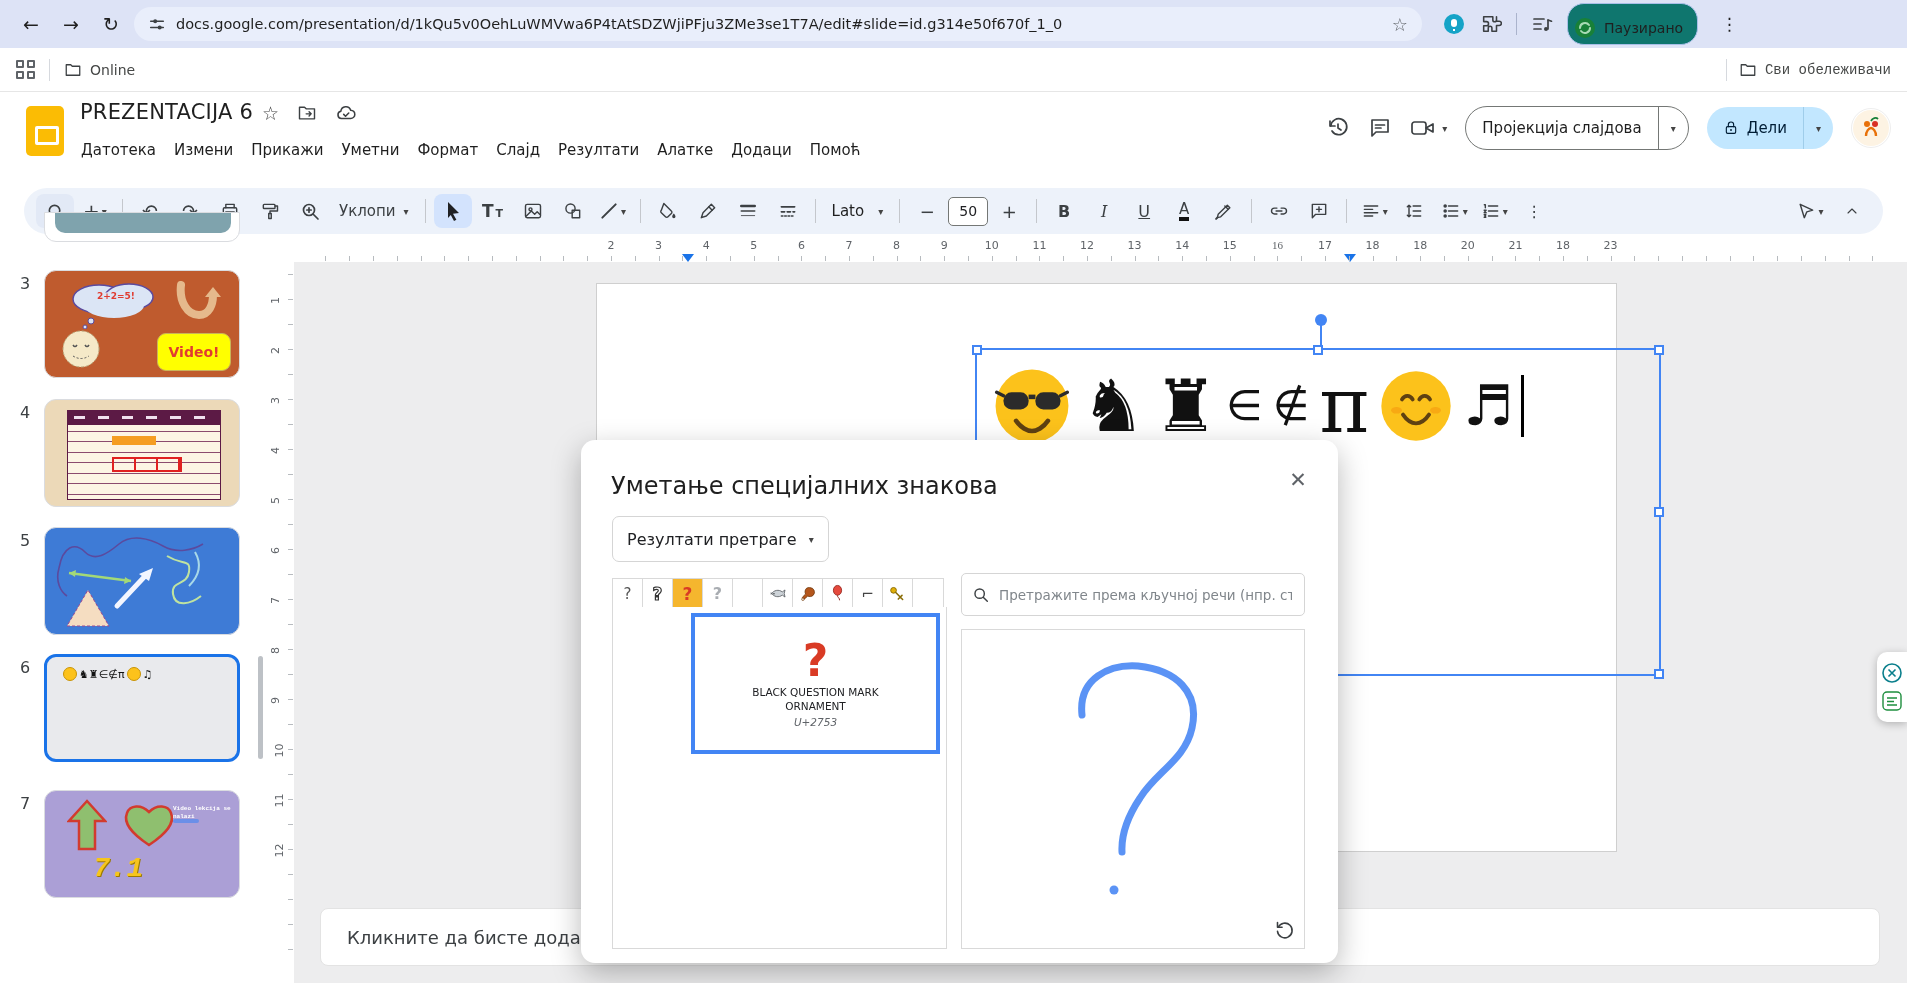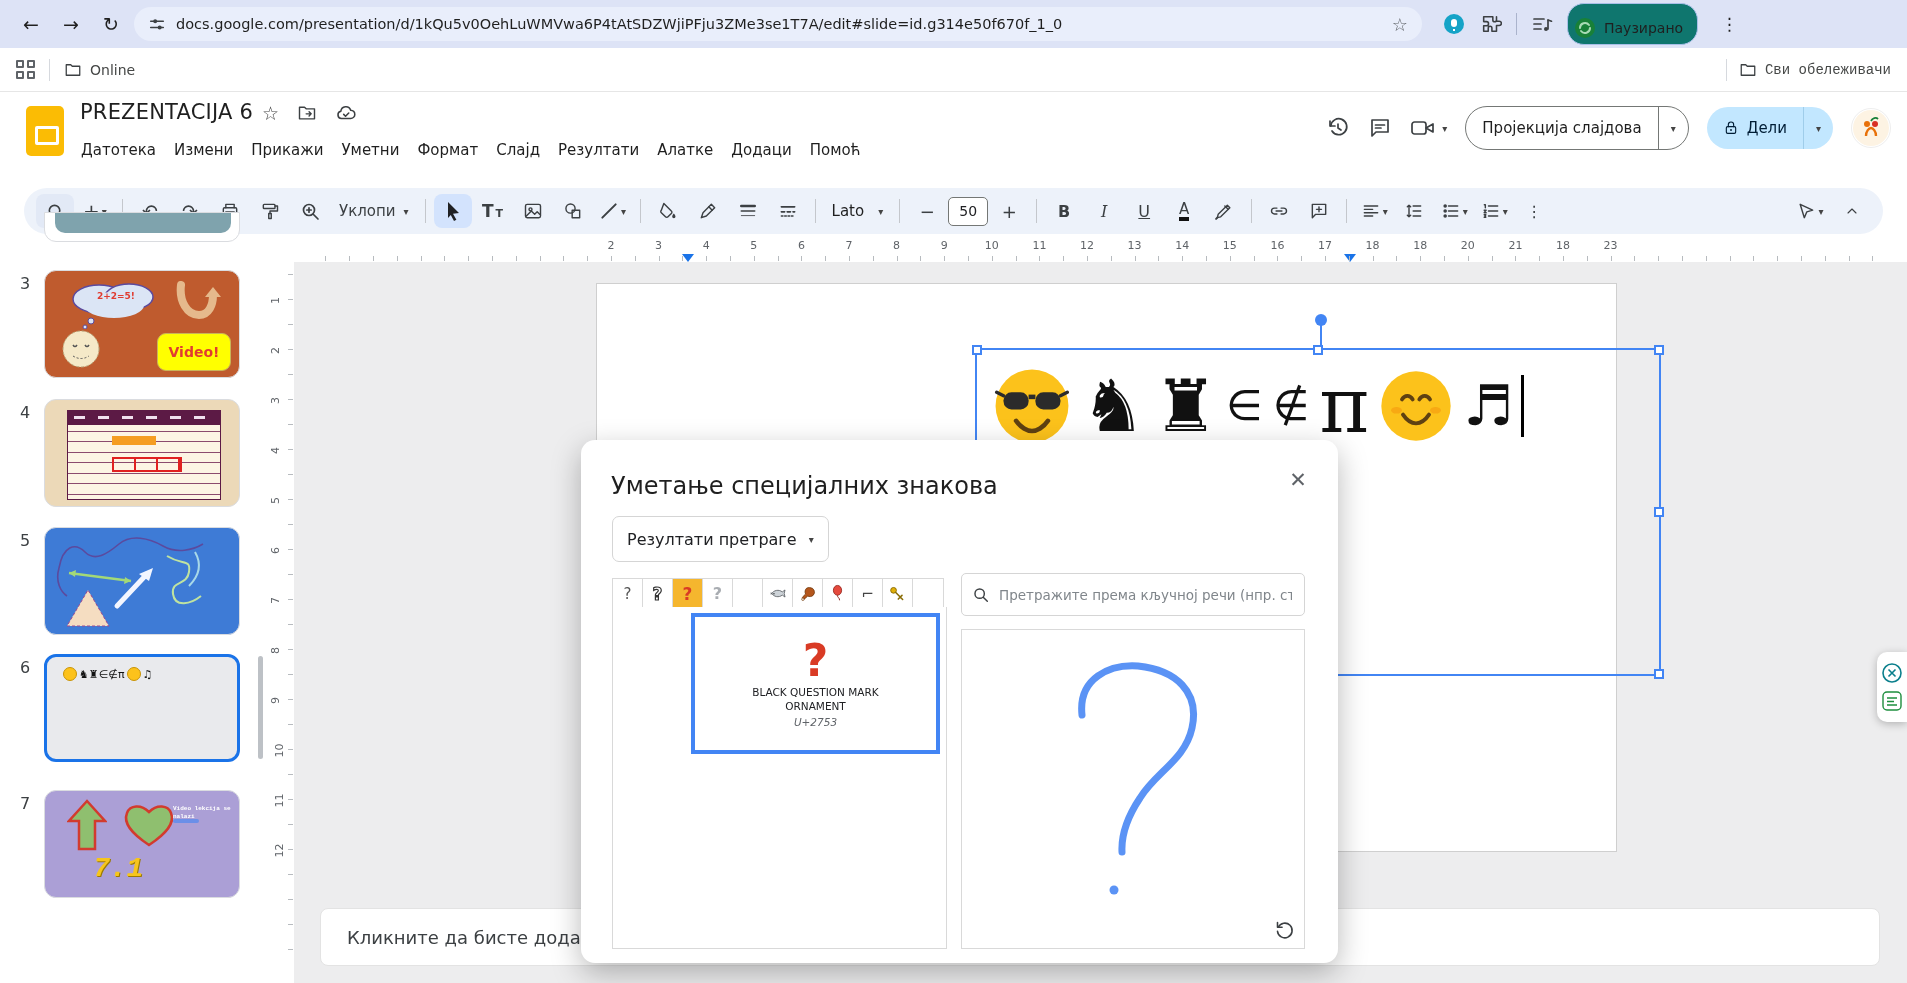--- a/index.html
+++ b/index.html
@@ -469,21 +469,21 @@
       <span class="hrnum" style="left: 533.4px;">6</span>
       <span class="hrnum" style="left: 581px;">7</span>
       <span class="hrnum" style="left: 628.6px;">8</span>
       <span class="hrnum" style="left: 676.2px;">9</span>
       <span class="hrnum" style="left: 723.8px;">10</span>
       <span class="hrnum" style="left: 771.4px;">11</span>
       <span class="hrnum" style="left: 819px;">12</span>
       <span class="hrnum" style="left: 866.6px;">13</span>
       <span class="hrnum" style="left: 914.2px;">14</span>
       <span class="hrnum" style="left: 961.8px;">15</span>
-      <span class="hrnum" style="left: 1009.4px;">16</span>
+      <span class="hrnum" style="left: 1009.4px; font-family: Liberation Serif, serif;">16</span>
       <span class="hrnum" style="left: 1057px;">17</span>
       <span class="hrnum" style="left: 1104.6px;">18</span>
       <span class="hrnum" style="left: 1152.2px;">18</span>
       <span class="hrnum" style="left: 1199.8px;">20</span>
       <span class="hrnum" style="left: 1247.4px;">21</span>
       <span class="hrnum" style="left: 1295px;">18</span>
       <span class="hrnum" style="left: 1342.6px;">23</span>
       <span class="htick" style="left: 57.4px;"></span>
       <span class="htick" style="left: 81.2px;"></span>
       <span class="htick" style="left: 105px;"></span>

